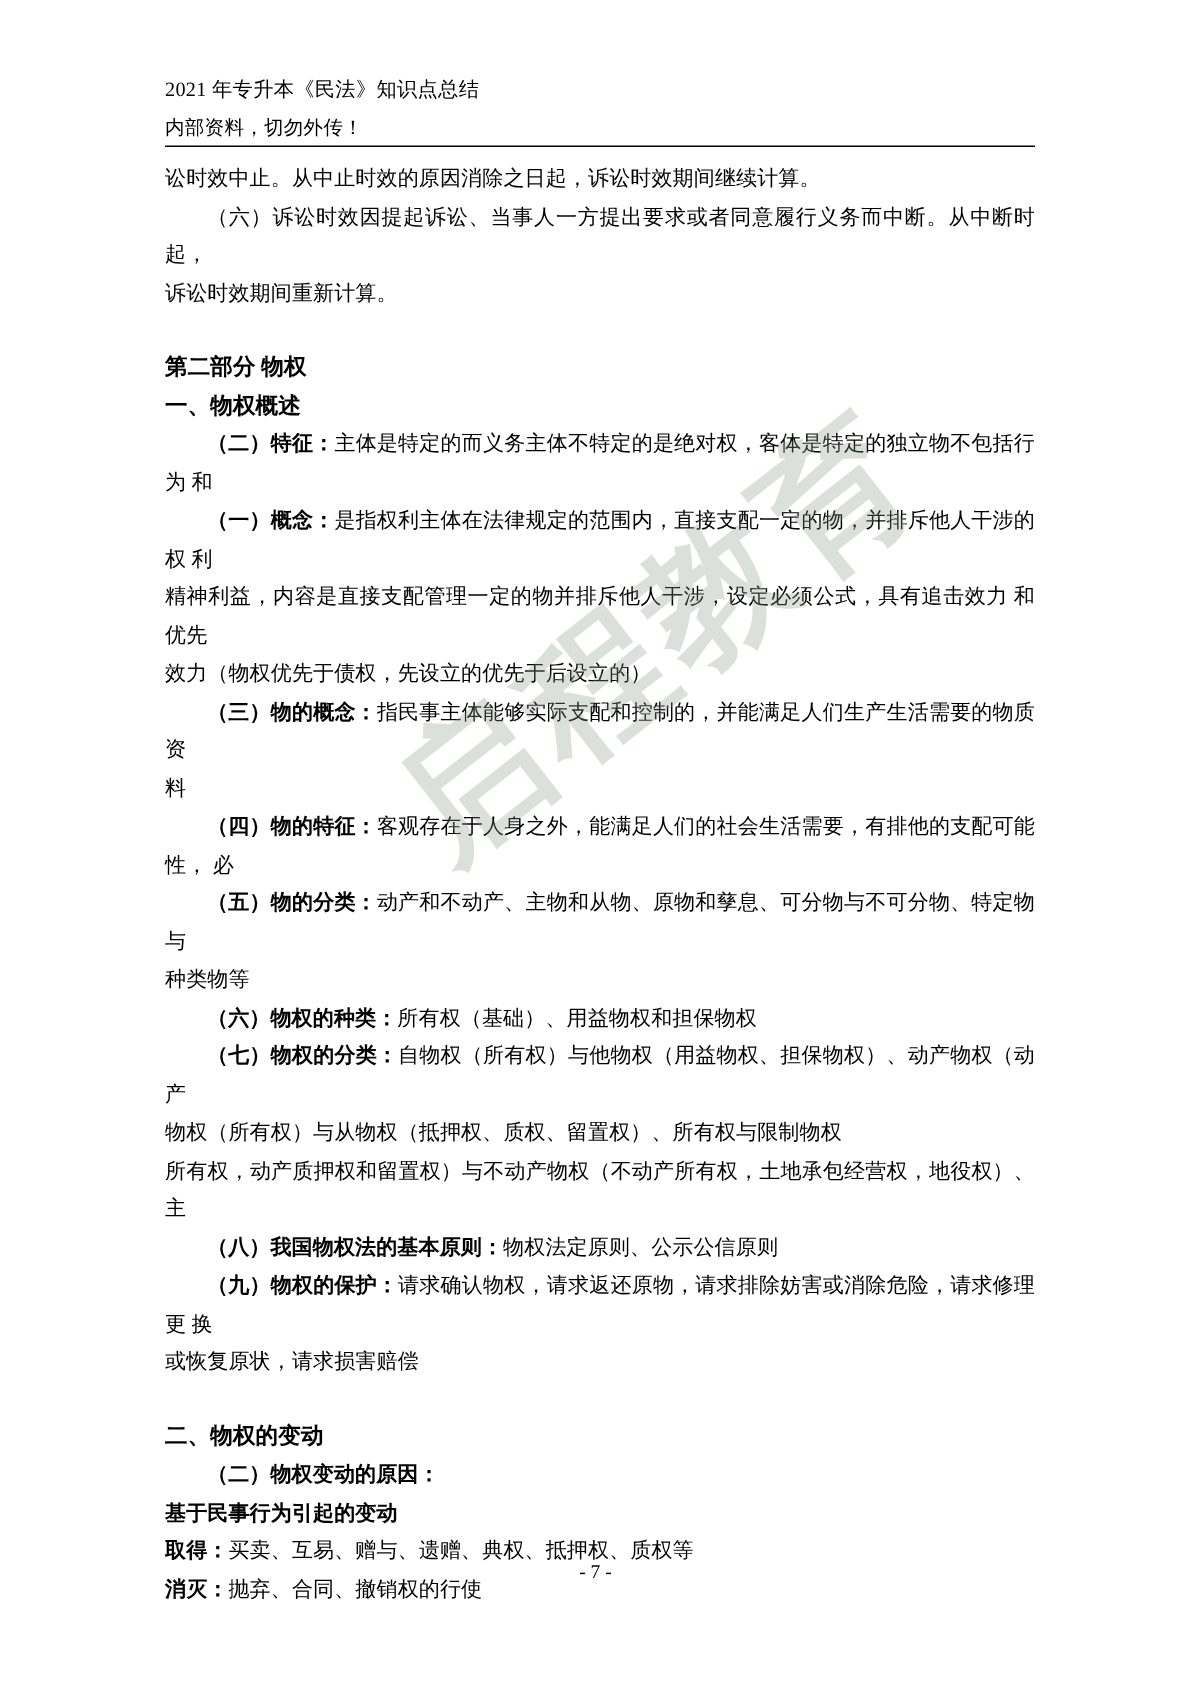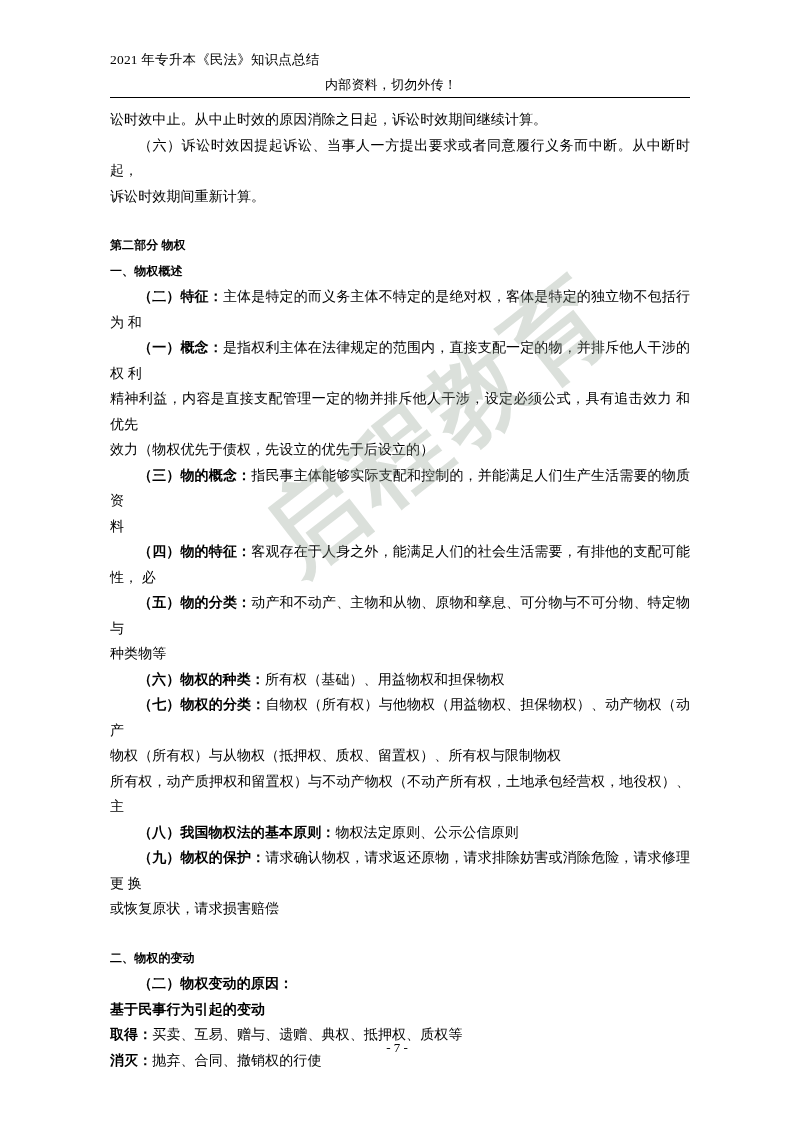--- a/index.html
+++ b/index.html
@@ -22,42 +22,42 @@
     top: 50px;
     width: 580px;
   }
   .hdr-left {
     font-size: 13.5px;
     line-height: 20px;
     letter-spacing: 0.2px;
   }
   .hdr-right {
     font-size: 13px;
-    text-align: center;
+    text-align: left;
     margin-top: 6px;
     padding-right: 18px;
     letter-spacing: 0.2px;
   }
   .hdr-rule {
     border-bottom: 1px solid #000;
     margin-top: 3px;
     margin-bottom: 9px;
   }
   p {
     margin: 0;
     font-size: 14px;
     line-height: 25.5px;
     letter-spacing: 0.1px;
     text-align: justify;
   }
   .ind1 { text-indent: 0; }
   .ind2 { text-indent: 28px; }
   .sec-title {
     font-weight: bold;
-    font-size: 12px;
+    font-size: 15px;
     line-height: 25.5px;
   }
   .b { font-weight: bold; }
   .gap-lg { height: 24px; }
   .footer {
     position: absolute;
     left: 0;
     right: 0;
     top: 1040px;
     text-align: center;

